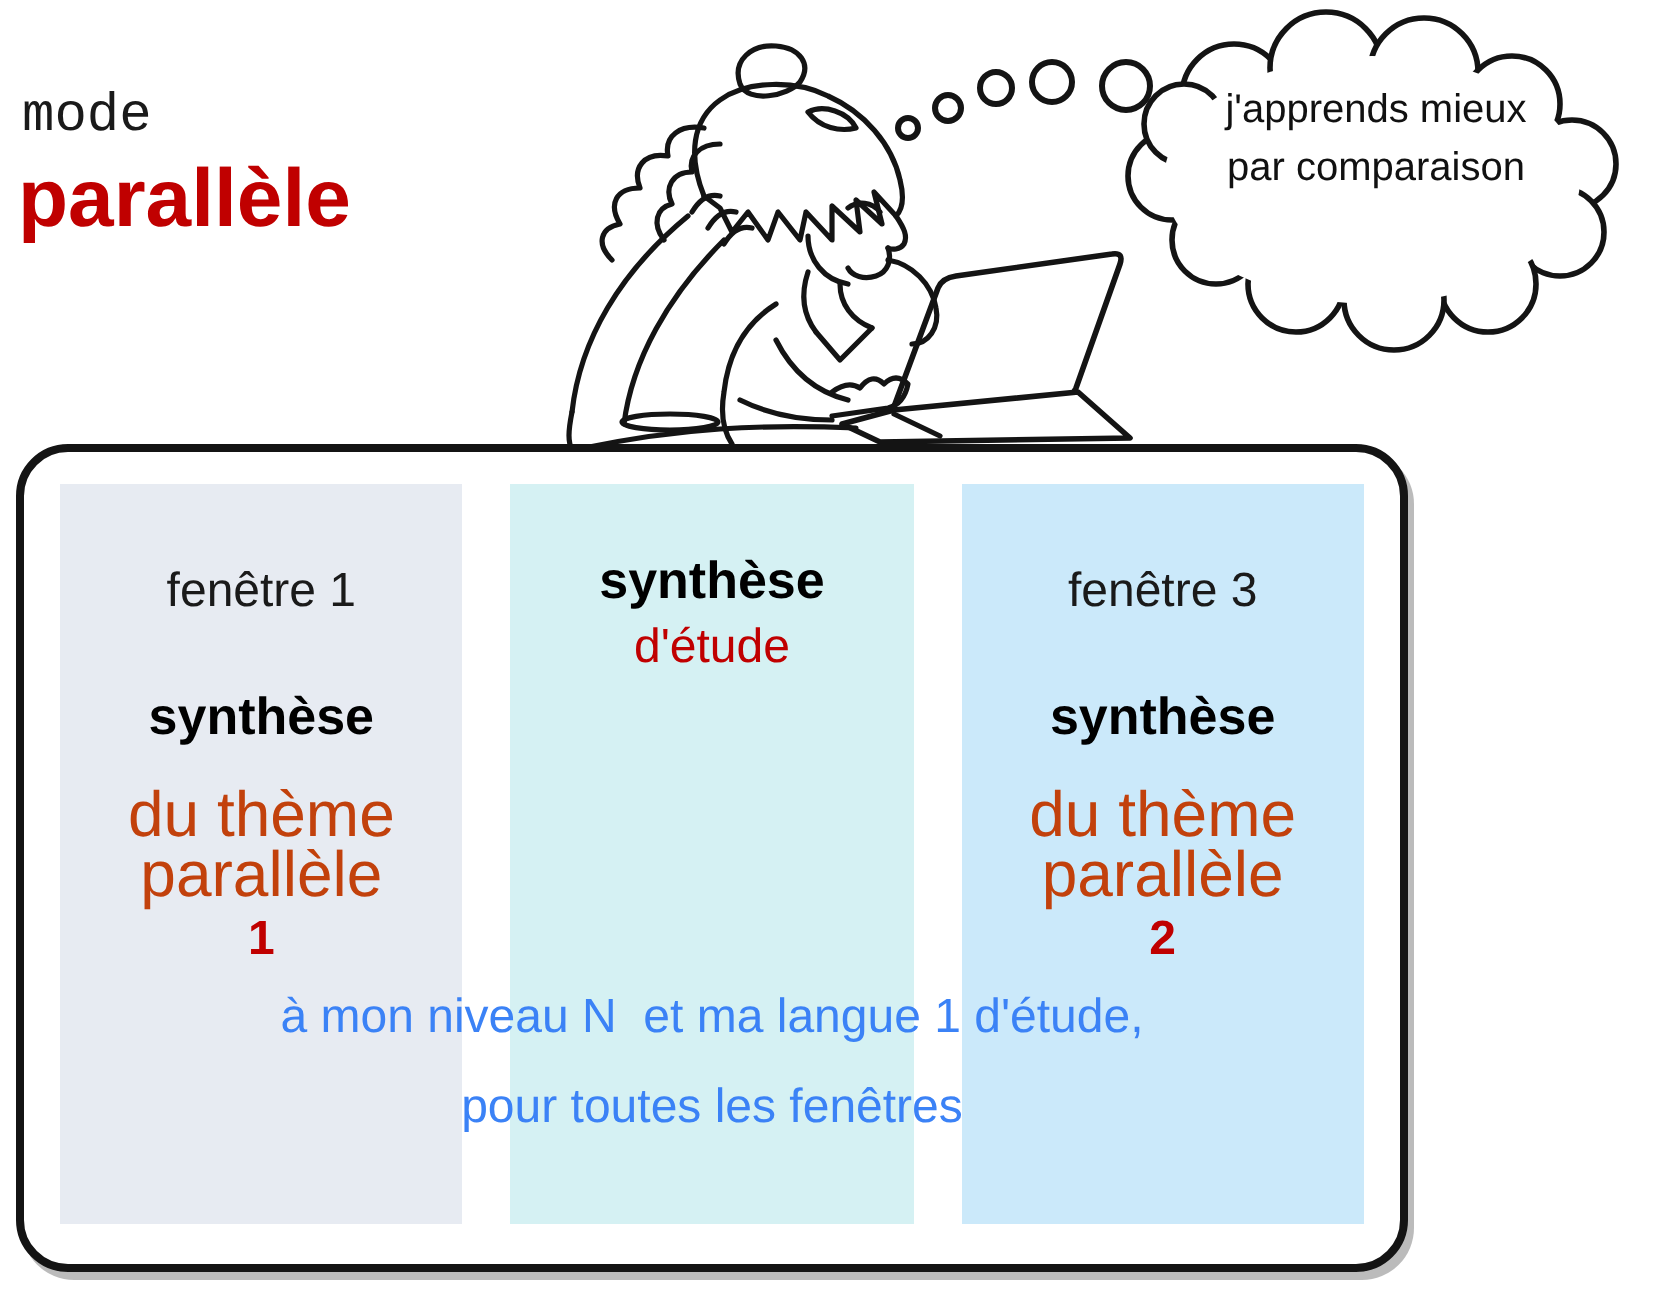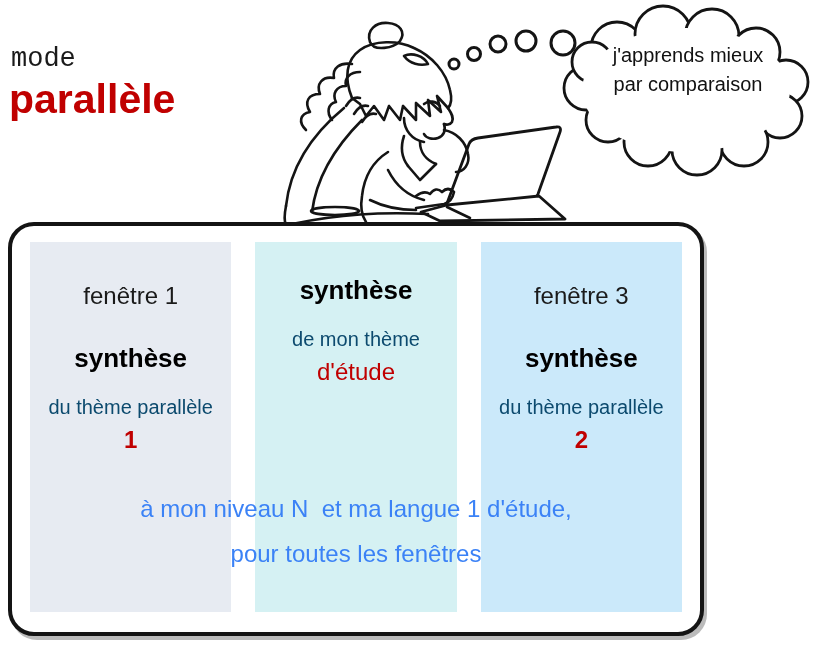--- a/index.html
+++ b/index.html
@@ -32,21 +32,21 @@
   .windows-row {
     position:absolute; left:18px; right:18px; top:16px; bottom:20px;
     display:flex; gap:24px;
   }
   .window-panel { flex:1; text-align:center; }
   .window-panel.w1 { background:#E7EBF2; }
   .window-panel.w2 { background:#D5F1F3; }
   .window-panel.w3 { background:#CBE9FA; }
   .window-label { margin-top:40px; font-size:24px; color:#1a1a1a; }
   .synthesis    { margin-top:33px; font-size:26px; font-weight:700; color:#000000; }
-  .desc1        { margin-top:18px; font-size:20px; line-height:30px; color:#0c4a6e; }
+  .desc1        { margin-top:18px; font-size:32px; line-height:30px; color:#c2410c; }
   .desc2        { margin-top:3px;  font-size:24px; line-height:30px; color:#C00000; }
   .desc2.num    { font-weight:700; }
   .footer-note {
     position:absolute; left:0; right:0; top:268px;
     text-align:center; font-size:24px; color:#3b82f6;
   }
   .footer-note .fline { white-space:pre-wrap; line-height:30px; }
   .footer-note .fline + .fline { margin-top:15px; }
   svg .ink  { fill:none; stroke:#141414; stroke-width:2.6; stroke-linecap:round; stroke-linejoin:round; }
   svg .ink3 { fill:none; stroke:#141414; stroke-width:3;   stroke-linecap:round; stroke-linejoin:round; }
@@ -137,21 +137,20 @@
 
     <div class="window-panel w1">
       <div class="window-label">fenêtre 1</div>
       <div class="synthesis">synthèse</div>
       <div class="desc1">du thème parallèle</div>
       <div class="desc2 num">1</div>
     </div>
 
     <div class="window-panel w2">
       <div class="synthesis">synthèse</div>
-      <div class="desc1">de mon thème</div>
       <div class="desc2">d'étude</div>
     </div>
 
     <div class="window-panel w3">
       <div class="window-label">fenêtre 3</div>
       <div class="synthesis">synthèse</div>
       <div class="desc1">du thème parallèle</div>
       <div class="desc2 num">2</div>
     </div>
 

